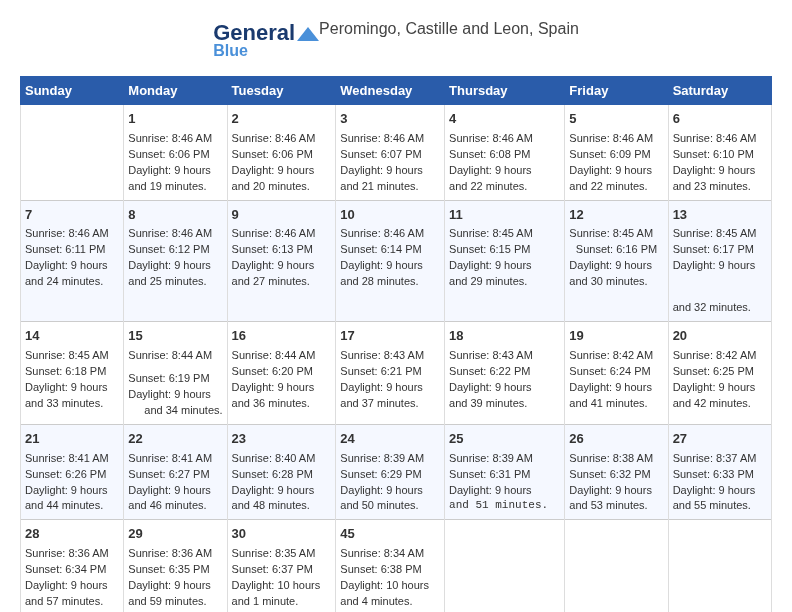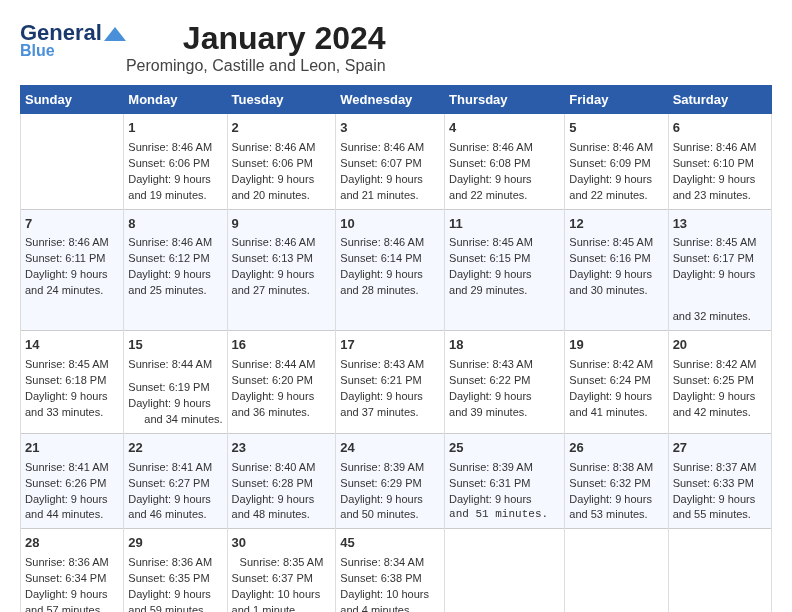--- a/index.html
+++ b/index.html
@@ -5,23 +5,23 @@
     * { box-sizing: border-box; margin: 0; padding: 0; }
     body {
       font-family: Arial, sans-serif;
       background: #fff;
       width: 792px;
       min-height: 612px;
       padding: 20px;
     }
     .header-area {
       display: flex;
-      justify-content: flex-start;
+      justify-content: center;
       align-items: flex-start;
-      margin-bottom: 10px;
+      margin-bottom: 16px;
     }
     .logo {
       display: flex;
       flex-direction: column;
       align-items: flex-start;
     }
     .logo-row {
       display: flex;
       align-items: center;
     }
@@ -87,21 +87,20 @@
   <div class="logo">
     <div class="logo-row">
       <span style="font-size:22px;font-weight:bold;color:#1a3a6e;">General</span>
       <svg width="22" height="14" viewBox="0 0 22 14" style="margin-left:2px;margin-top:2px;">
         <polygon points="0,14 11,0 22,14" fill="#4a90d9"></polygon>
       </svg>
     </div>
     <span style="font-size:16px;font-weight:bold;color:#4a90d9;margin-top:-4px;">Blue</span>
   </div>
   <div class="title-area">
-    <div class="month-title">January 2024</div>
     <div class="location-title">Peromingo, Castille and Leon, Spain</div>
   </div>
 </div>
 
 <table>
   <thead>
     <tr id="header-row">
         <th>Sunday</th>
         <th>Monday</th>
         <th>Tuesday</th>
@@ -189,21 +188,21 @@
         <td>
           <span class="day-num">11</span>
           <span style="display: block;">Sunrise: 8:45 AM</span>
           <span style="display: block;">Sunset: 6:15 PM</span>
           <span style="display: block;">Daylight: 9 hours</span>
           <span style="display: block;">and 29 minutes.</span>
         </td>
         <td>
           <span class="day-num">12</span>
           <span style="display: block;">Sunrise: 8:45 AM</span>
-          <span style="display: block;">Sunset: 6:16 PM</span>
+          <span style="display: block; text-align: center;">Sunset: 6:16 PM</span>
           <span style="display: block;">Daylight: 9 hours</span>
           <span style="display: block;">and 30 minutes.</span>
         </td>
         <td>
           <span class="day-num">13</span>
           <span style="display: block;">Sunrise: 8:45 AM</span>
           <span style="display: block;">Sunset: 6:17 PM</span>
           <span style="display: block;">Daylight: 9 hours</span>
           <span style="display: block; margin-top: 26px;">and 32 minutes.</span>
         </td>
@@ -320,21 +319,21 @@
         </td>
         <td>
           <span class="day-num">29</span>
           <span style="display: block;">Sunrise: 8:36 AM</span>
           <span style="display: block;">Sunset: 6:35 PM</span>
           <span style="display: block;">Daylight: 9 hours</span>
           <span style="display: block;">and 59 minutes.</span>
         </td>
         <td>
           <span class="day-num">30</span>
-          <span style="display: block; text-align: center;">Sunrise: 8:35 AM</span>
+          <span style="display: block;">Sunrise: 8:35 AM</span>
           <span style="display: block;">Sunset: 6:37 PM</span>
           <span style="display: block;">Daylight: 10 hours</span>
           <span style="display: block;">and 1 minute.</span>
         </td>
         <td>
           <span class="day-num">45</span>
           <span style="display: block;">Sunrise: 8:34 AM</span>
           <span style="display: block;">Sunset: 6:38 PM</span>
           <span style="display: block;">Daylight: 10 hours</span>
           <span style="display: block;">and 4 minutes.</span>

